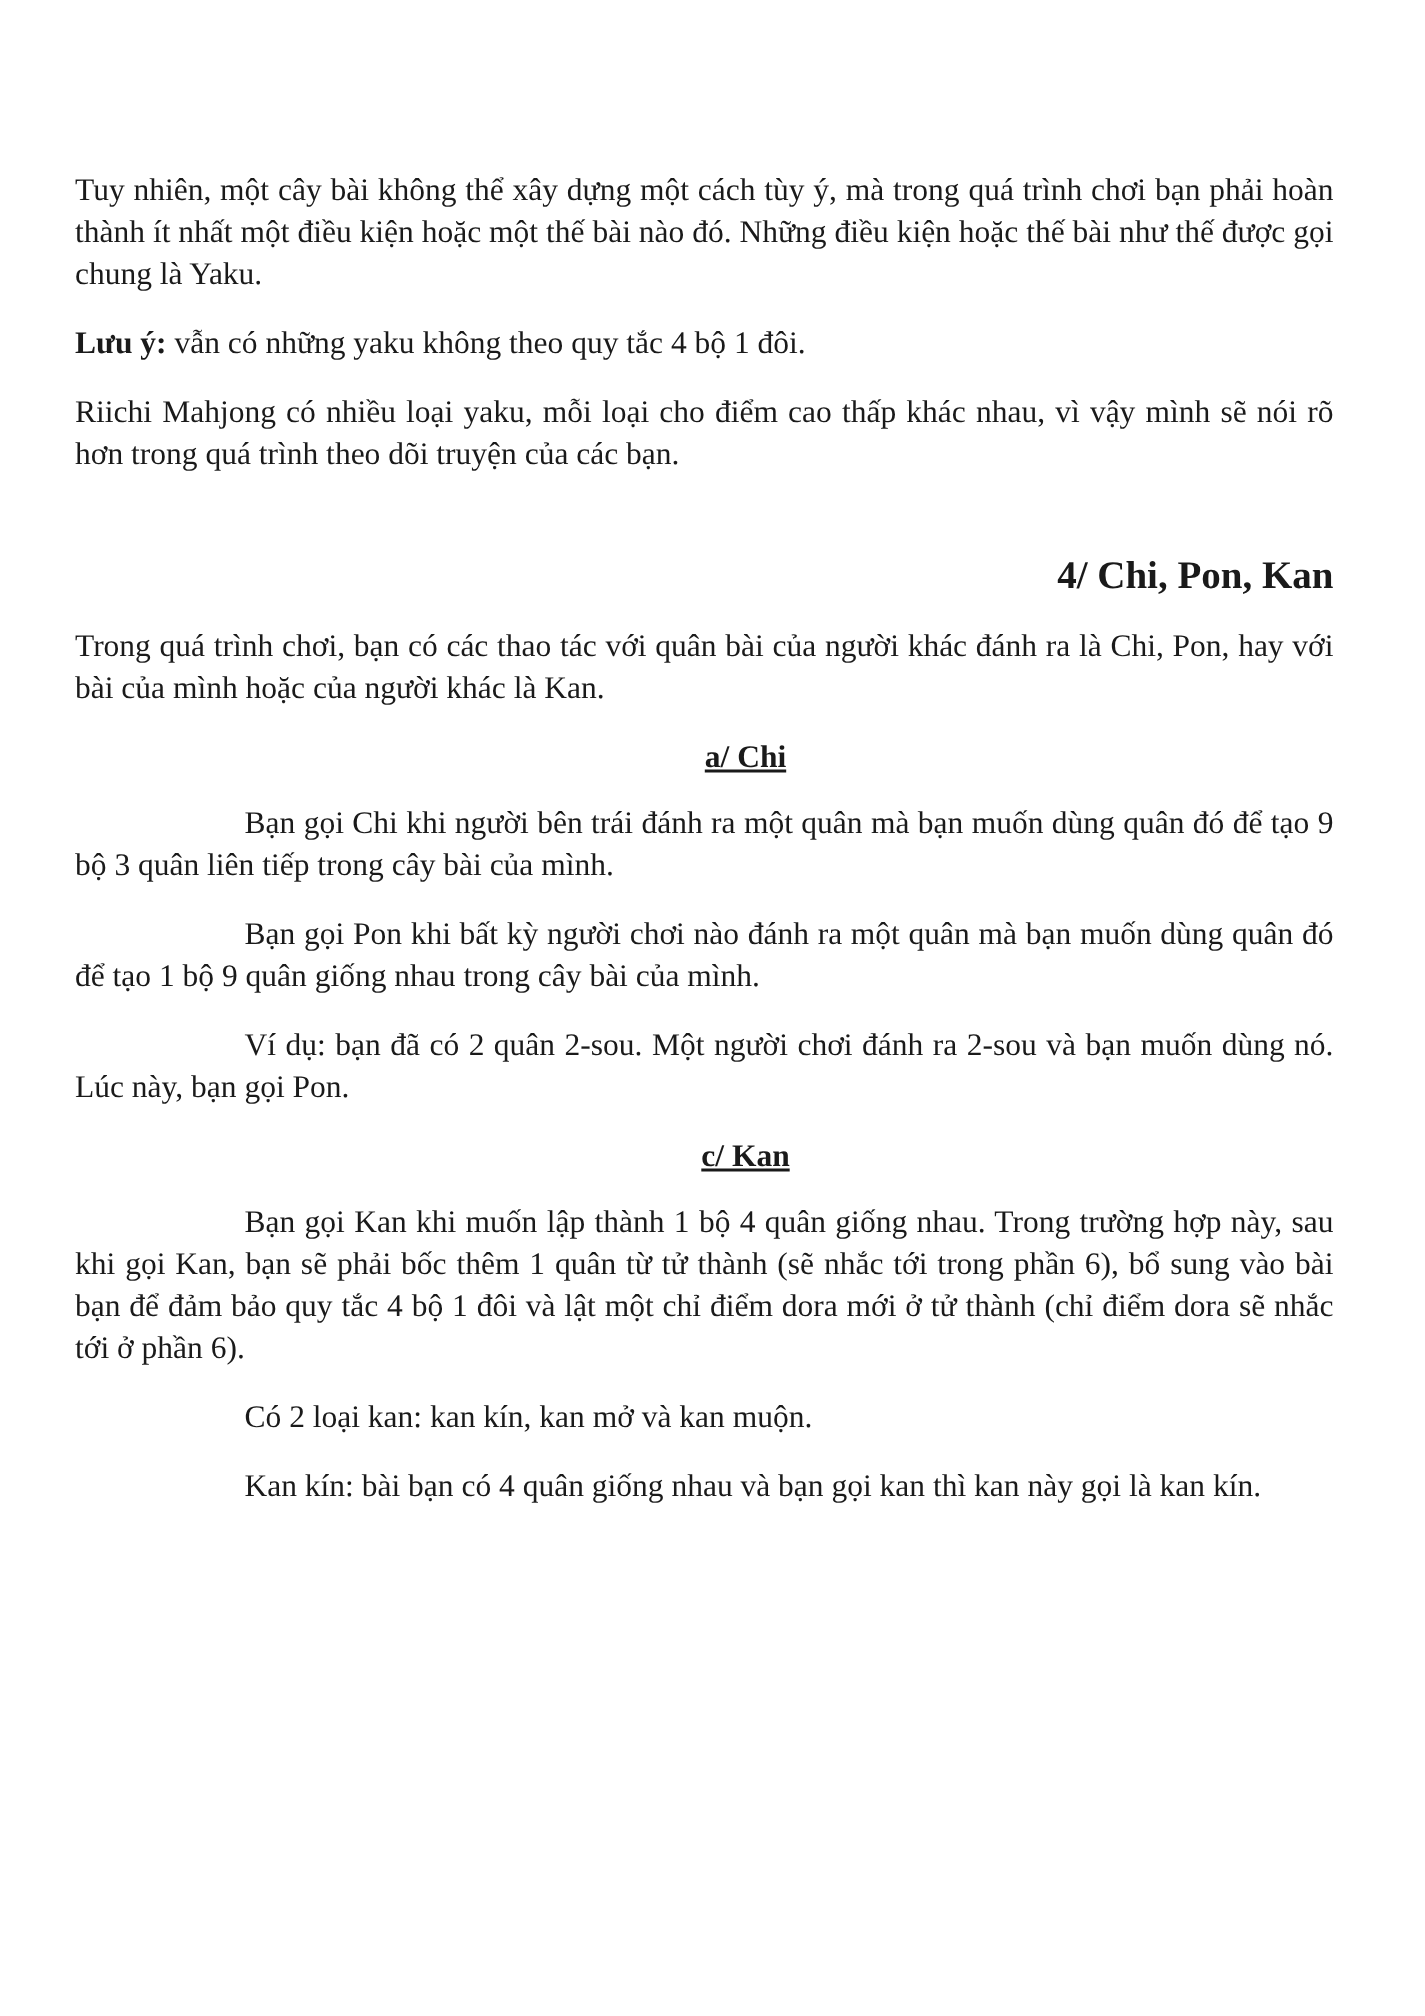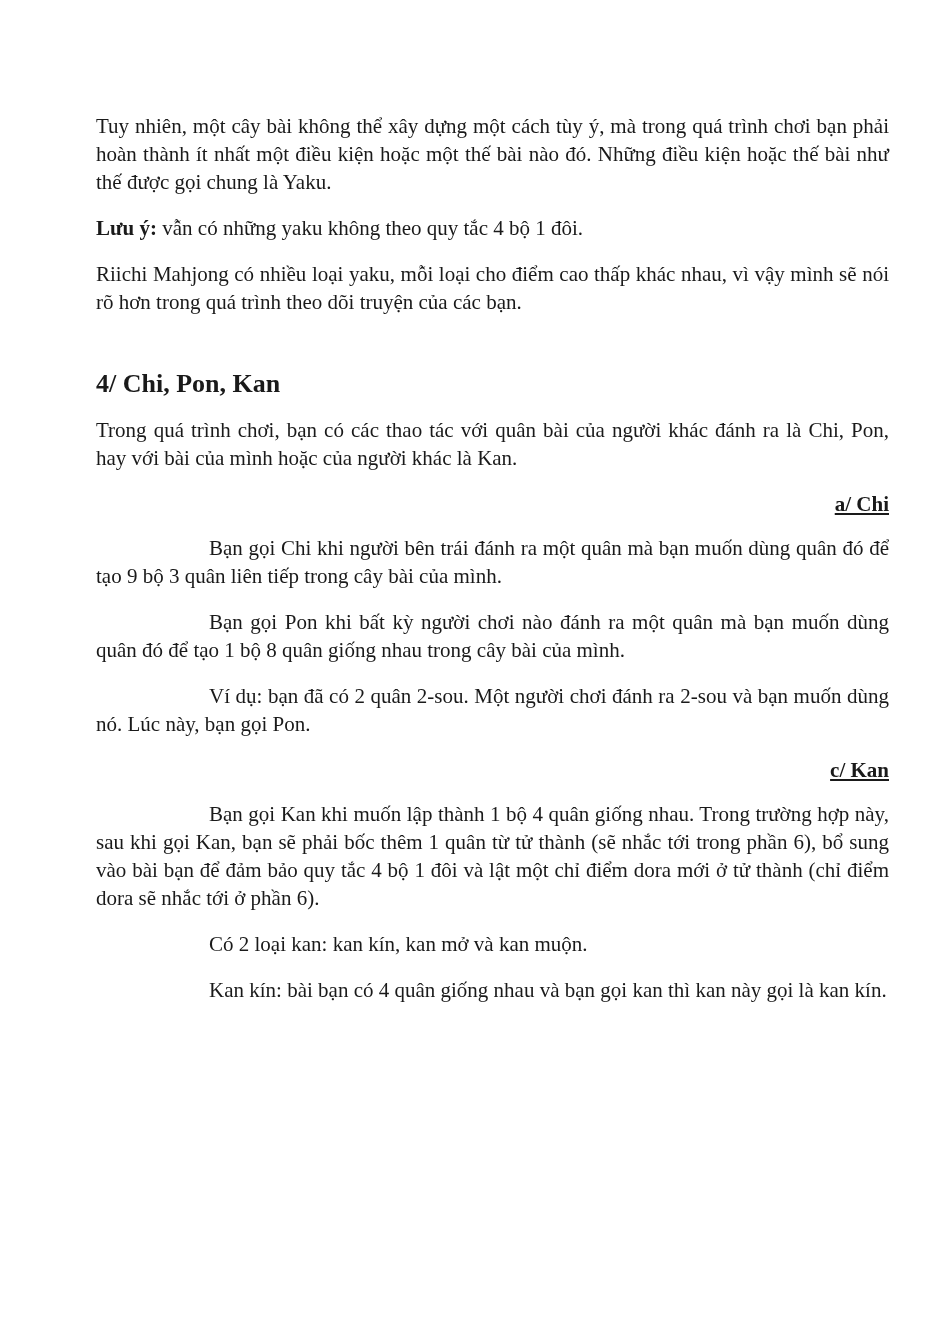--- a/index.html
+++ b/index.html
@@ -9,21 +9,21 @@
   body {
     width: 950px;
     height: 1344px;
     font-family: "Liberation Serif", "DejaVu Serif", serif;
     color: #1a1a1a;
     overflow: hidden;
   }
   .page {
     width: 950px;
     height: 1344px;
-    padding: 112px 61px 0 96px;
+    padding: 112px 61px 0 50px;
     background: #ffffff;
   }
   .body-text {
     font-size: 21px;
     line-height: 28px;
     text-align: justify;
   }
   p.para {
     margin: 0 0 18px 0;
   }
@@ -31,29 +31,29 @@
     text-indent: 113px;
   }
   .note-label {
     font-weight: bold;
   }
   h2.section-heading {
     font-size: 26px;
     line-height: 32px;
     font-weight: bold;
     margin: 52px 0 16px 0;
-    text-align: left;
+    text-align: right;
   }
   h3.subheading {
     font-size: 21px;
     line-height: 28px;
     font-weight: bold;
     text-decoration: underline;
     margin: 0 0 16px 55px;
-    text-align: right;
+    text-align: center;
   }
 </style>
 </head>
 <body>
 
 <div class="page body-text">
 
   <p class="para">Tuy nhiên, một cây bài không thể xây dựng một cách tùy ý, mà trong quá trình chơi bạn phải hoàn thành ít nhất một điều kiện hoặc một thế bài nào đó. Những điều kiện hoặc thế bài như thế được gọi chung là Yaku.</p>
 
 
@@ -64,21 +64,21 @@
   <h2 class="section-heading">4/ Chi, Pon, Kan</h2>
 
   <p class="para">Trong quá trình chơi, bạn có các thao tác với quân bài của người khác đánh ra là Chi, Pon, hay với bài của mình hoặc của người khác là Kan.</p>
 
   <h3 class="subheading">a/ Chi</h3>
 
   <p class="para indent-first">Bạn gọi Chi khi người bên trái đánh ra một quân mà bạn muốn dùng quân đó để tạo 9 bộ 3 quân liên tiếp trong cây bài của mình.</p>
 
 
 
-  <p class="para indent-first">Bạn gọi Pon khi bất kỳ người chơi nào đánh ra một quân mà bạn muốn dùng quân đó để tạo 1 bộ 8 quân giống nhau trong cây bài của mình.</p>
+  <p class="para indent-first">Bạn gọi Pon khi bất kỳ người chơi nào đánh ra một quân mà bạn muốn dùng quân đó để tạo 1 bộ 9 quân giống nhau trong cây bài của mình.</p>
 
   <p class="para indent-first">Ví dụ: bạn đã có 2 quân 2-sou. Một người chơi đánh ra 2-sou và bạn muốn dùng nó. Lúc này, bạn gọi Pon.</p>
 
   <h3 class="subheading">c/ Kan</h3>
 
   <p class="para indent-first">Bạn gọi Kan khi muốn lập thành 1 bộ 4 quân giống nhau. Trong trường hợp này, sau khi gọi Kan, bạn sẽ phải bốc thêm 1 quân từ tử thành (sẽ nhắc tới trong phần 6), bổ sung vào bài bạn để đảm bảo quy tắc 4 bộ 1 đôi và lật một chỉ điểm dora mới ở tử thành (chỉ điểm dora sẽ nhắc tới ở phần 6).</p>
 
   <p class="para indent-first">Có 2 loại kan: kan kín, kan mở và kan muộn.</p>
 
   <p class="para indent-first">Kan kín: bài bạn có 4 quân giống nhau và bạn gọi kan thì kan này gọi là kan kín.</p>

